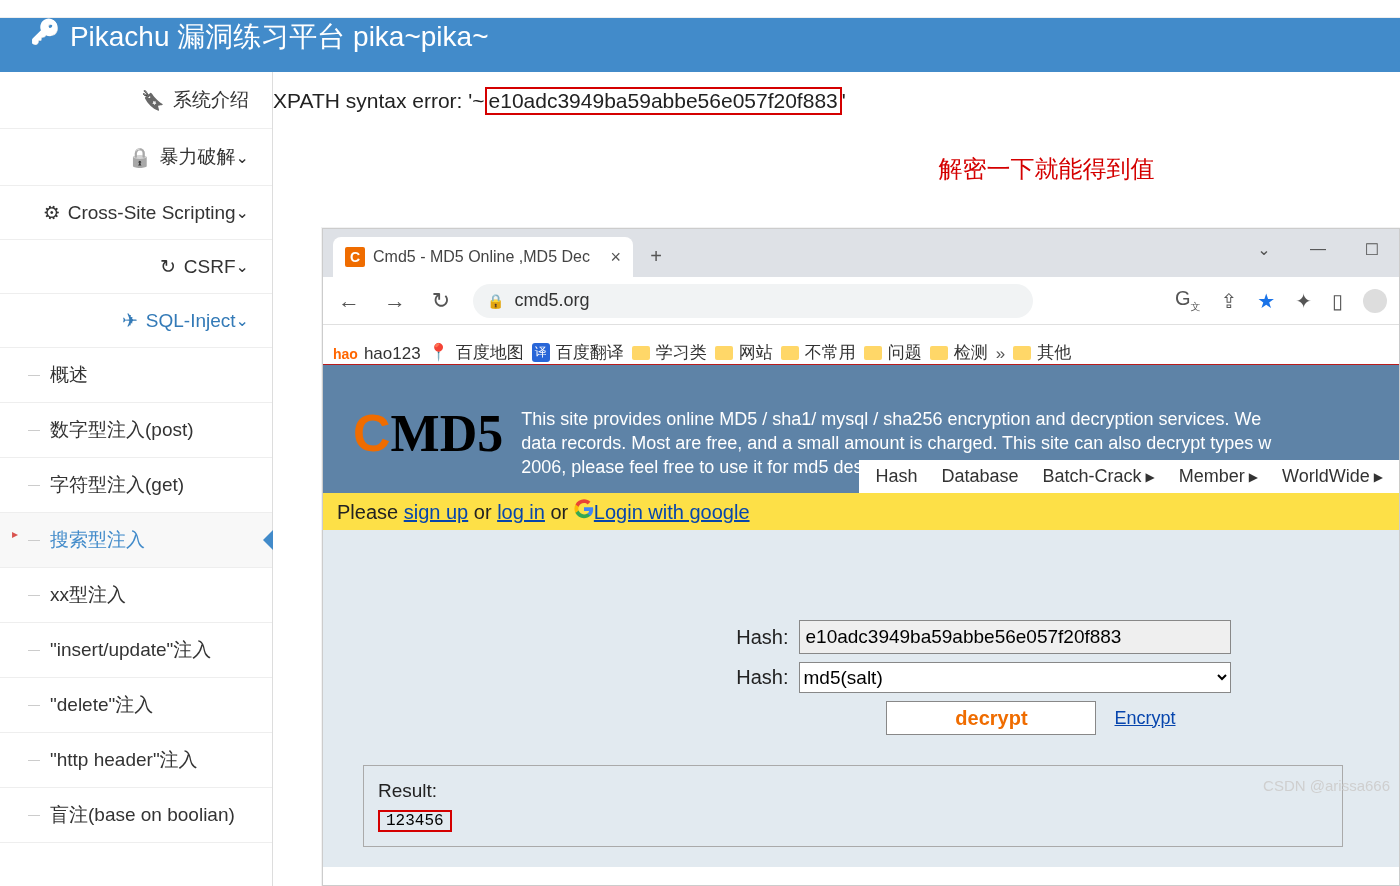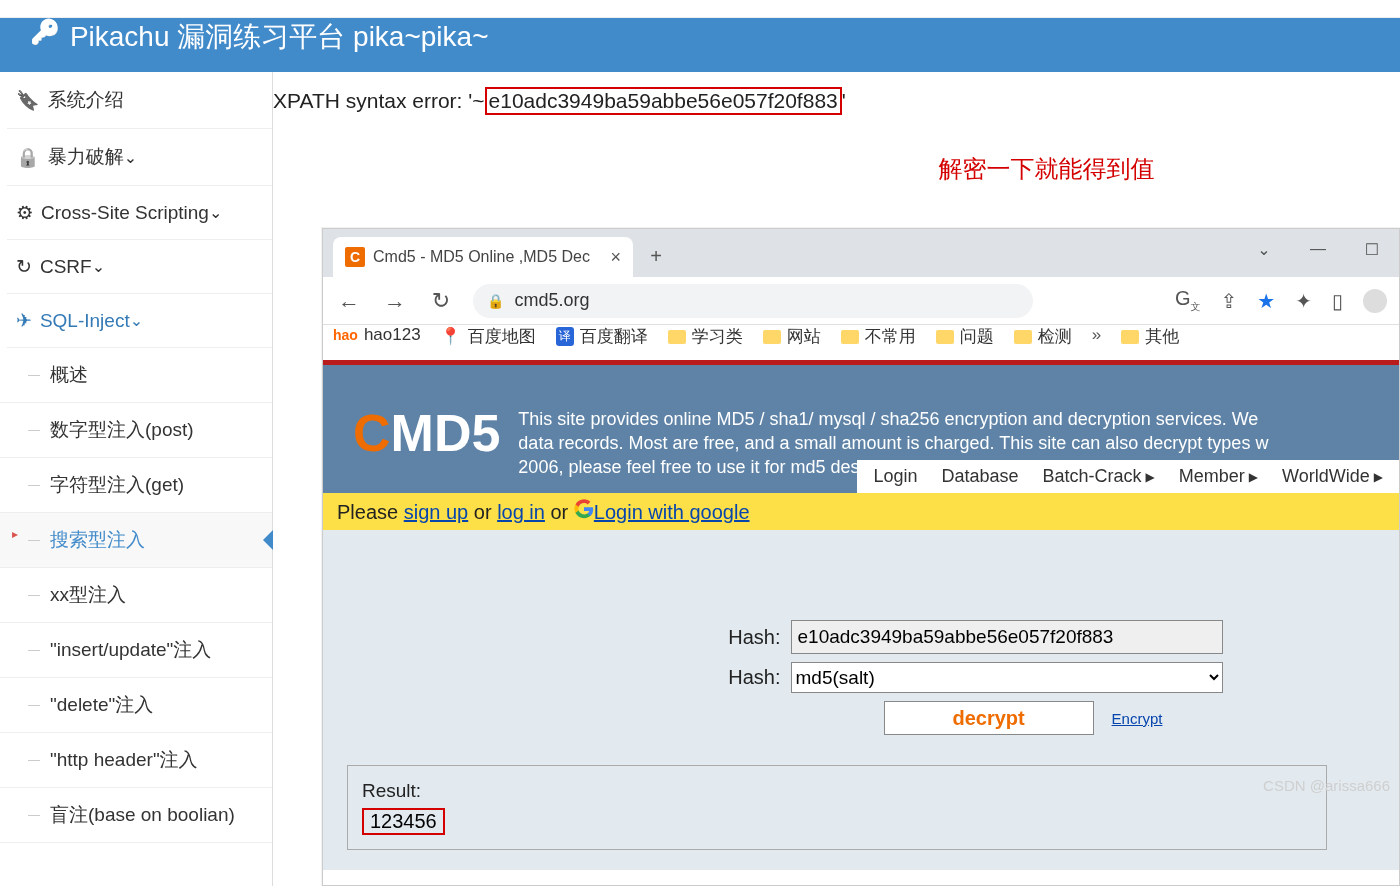--- a/index.html
+++ b/index.html
@@ -6,21 +6,21 @@
 body { background: #fff; width: 1400px; height: 886px; overflow: hidden; position: relative; }
 
 
 .top-cut { height: 18px; background: #fff; border-bottom: 1px solid #eee; }
 
 
 .header-bar { background: #428bca; color: #fff; height: 54px; display: flex; padding: 0 30px; font-size: 28px; font-weight: 300; }
 
 
 .sidebar { position: absolute; left: 0; top: 72px; width: 273px; border-right: 1px solid #ddd; background: #fff; height: calc(100% - 72px); }
-.side-item { display: flex; align-items: center; justify-content: flex-start; padding: 15px 9px; font-size: 19px; color: #333; border-bottom: 1px solid #eee; cursor: pointer; margin-left: 7px; }
+.side-item { display: flex; align-items: center; justify-content: flex-end; padding: 15px 23px; font-size: 19px; color: #333; border-bottom: 1px solid #eee; cursor: pointer; }
 .side-item.active { color: #337ab7; }
 .side-item .si-left { display: flex; align-items: center; gap: 8px; }
 .side-item .chev { font-size: 16px; color: #333; }
 .side-item.active .chev { color: #337ab7; }
 
 .sub-item { padding: 14px 18px 14px 50px; font-size: 19px; color: #333; border-bottom: 1px solid #eee; cursor: pointer; position: relative; }
 .sub-item::before { content: ''; position: absolute; left: 28px; top: 50%; width: 12px; height: 1px; background: #ccc; }
 .sub-item.sel { color: #428bca; background: #f8f8f8; }
 .sub-item.sel::after { content: ''; position: absolute; right: -1px; top: 50%; transform: translateY(-50%); border: 10px solid transparent; border-right-color: #428bca; }
 .sub-item.sel .caret-r { position: absolute; left: 12px; color: #d9534f; font-size: 12px; }
@@ -40,52 +40,52 @@
 .bw-winctrl { position: absolute; right: 0; top: 0; display: flex; }
 .bw-winctrl div { width: 54px; height: 40px; display: flex; align-items: center; justify-content: center; font-size: 16px; color: #555; cursor: pointer; }
 
 .bw-addr { height: 48px; background: #fff; border-bottom: 1px solid #e0e0e0; display: flex; align-items: center; padding: 0 12px; gap: 18px; }
 .bw-addr .navbtn { font-size: 22px; color: #555; cursor: pointer; width: 28px; text-align: center; }
 .bw-addr .url-pill { flex: 1; height: 34px; background: #f1f3f4; border-radius: 17px; display: flex; align-items: center; padding: 0 14px; gap: 10px; font-size: 18px; color: #333; max-width: 560px; }
 .bw-addr .url-pill .lockicon { color: #555; font-size: 14px; }
 .bw-addr .right-icons { display: flex; align-items: center; gap: 20px; margin-left: auto; font-size: 20px; color: #555; }
 .bw-addr .right-icons .star { color: #1a73e8; }
 
-.bw-bmbar { height: 40px; display: flex; align-items: flex-start; gap: 20px; padding: 0 10px; font-size: 17px; color: #333; border-bottom: 5px solid #b91c1c; }
+.bw-bmbar { height: 40px; display: flex; align-items: flex-end; gap: 8px; padding: 0 10px; font-size: 17px; color: #333; border-bottom: 1px solid #b91c1c; }
 .bw-bmbar .bm { display: flex; align-items: center; gap: 6px; cursor: pointer; }
 .bw-bmbar .folder { width: 18px; height: 14px; background: #ffd768; border-radius: 2px; display: inline-block; }
 .bw-bmbar .more { color: #555; }
 
 
 .cmd5-hero { background: #5e83a7; color: #fff; padding: 38px 30px 14px 30px; position: relative; }
 .cmd5-logo { display: flex; align-items: flex-start; gap: 18px; }
 .cmd5-logo .logo-big { font-size: 52px; font-weight: bold; }
 .cmd5-logo .logo-big .C { color: #ef6c00; }
-.cmd5-logo .logo-big .rest { color: #ffffff; }
+.cmd5-logo .logo-big .rest { color: #000000; font-family: Liberation Serif, serif; }
 .cmd5-desc { font-size: 18px; line-height: 24px; margin-top: 4px; }
 .cmd5-nav { background: #fff; display: flex; align-items: center; gap: 24px; padding: 6px 16px; font-size: 18px; color: #333; position: absolute; right: 0; bottom: 0; }
 .cmd5-nav .navlink { cursor: pointer; display: flex; align-items: center; gap: 4px; }
 .cmd5-nav .tri { font-size: 12px; }
 
 .cmd5-login { background: #fde047; padding: 6px 14px; font-size: 20px; color: #222; }
 .cmd5-login a { color: #0645ad; text-decoration: underline; cursor: pointer; }
 
-.cmd5-body { background: #e2eaf0; padding: 90px 20px 20px 4px; }
+.cmd5-body { background: #e2eaf0; padding: 90px 20px 20px 20px; }
 .cmd5-form { width: 740px; margin: 0 auto; }
 .cmd5-row { display: flex; align-items: center; margin-bottom: 8px; }
 .cmd5-row label { width: 300px; text-align: right; margin-right: 10px; font-size: 20px; color: #222; }
 .cmd5-row input[type=text] { width: 436px; height: 34px; border: 1px solid #888; background: #efefef; font-size: 19px; padding: 0 6px; }
 .cmd5-row select { width: 436px; height: 31px; border: 1px solid #888; font-size: 19px; background: #fff; }
 .cmd5-btnrow { display: flex; align-items: center; justify-content: center; gap: 18px; margin: 6px 0 0 340px; }
 .cmd5-btnrow button { width: 210px; height: 34px; border: 1px solid #888; background: #fff; color: #ef6c00; font-size: 20px; font-weight: bold; cursor: pointer; }
-.cmd5-btnrow .enc-link { color: #0645ad; text-decoration: underline; font-size: 15px; cursor: pointer; }
+.cmd5-btnrow .enc-link { color: #0645ad; text-decoration: underline; font-size: 18px; cursor: pointer; }
 
 .cmd5-result { width: 980px; margin: 30px auto 0 20px; border: 1px solid #aaa; padding: 14px; background: #e2eaf0; font-size: 19px; }
 .cmd5-result .rlabel { color: #222; margin-bottom: 6px; }
-.cmd5-result .rval { border: 2px solid #d40000; display: inline-block; padding: 0 6px; font-family: Liberation Sans, sans-serif; font-size: 20px; }
+.cmd5-result .rval { border: 2px solid #d40000; display: inline-block; padding: 0 6px; font-family: Liberation Mono, monospace; font-size: 16px; }
 
 .watermark { position: absolute; right: 10px; bottom: 92px; font-size: 15px; color: #cfcfcf; }
 
 .tag-icon::before { content: '🔖'; filter: grayscale(1); }
 .lock-icon::before { content: '🔒'; filter: grayscale(1); }
 .sliders-icon::before { content: '⚙'; filter: grayscale(1); transform: rotate(90deg); display:inline-block; }
 .sync-icon::before { content: '↻'; }
 .plane-icon::before { content: '✈'; color:#337ab7; }
 .key-icon::before { content: '🔑'; filter: grayscale(1) brightness(2); }
 
@@ -229,21 +229,21 @@
   <div class="cmd5-hero">
     <div class="cmd5-logo">
       <div class="logo-big"><span class="C">C</span><span class="rest">MD5</span></div>
       <div class="cmd5-desc">
         <div>This site provides online MD5 / sha1/ mysql / sha256 encryption and decryption services. We</div>
         <div>data records. Most are free, and a small amount is charged. This site can also decrypt types w</div>
         <div>2006, please feel free to use it for md5 descrypt and md5 decoder.</div>
       </div>
     </div>
     <div class="cmd5-nav">
-      <span class="navlink">Login</span>
+      <span class="navlink">Hash</span>
       <span class="navlink">Database</span>
       <span class="navlink">
           <span>Batch-Crack</span>
           <span class="tri">▶</span>
         </span>
       <span class="navlink">
           <span>Member</span>
           <span class="tri">▶</span>
         </span>
       <span class="navlink">

